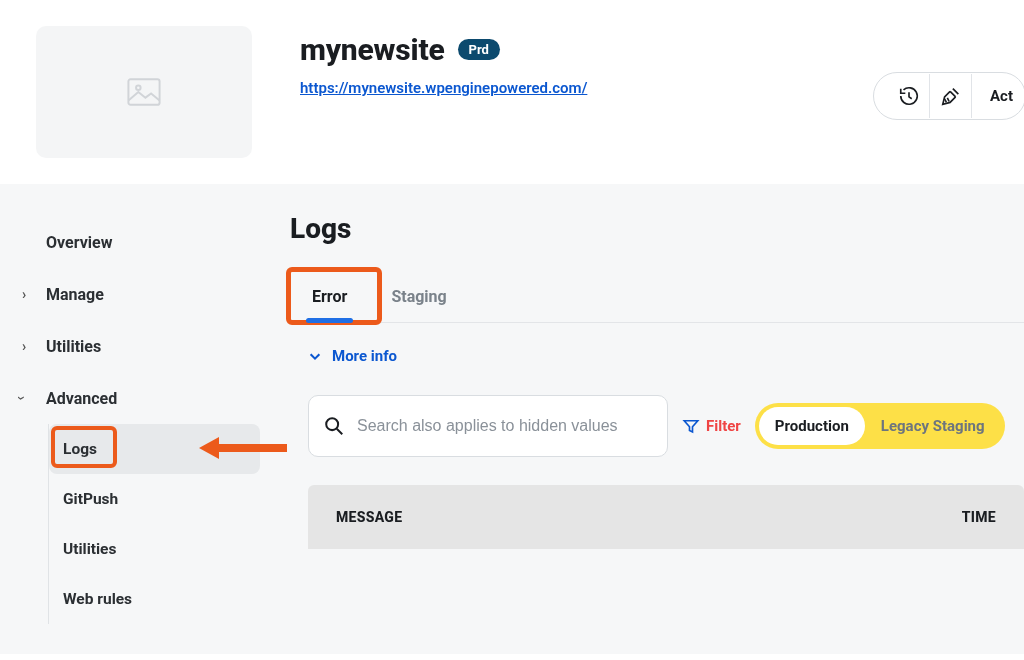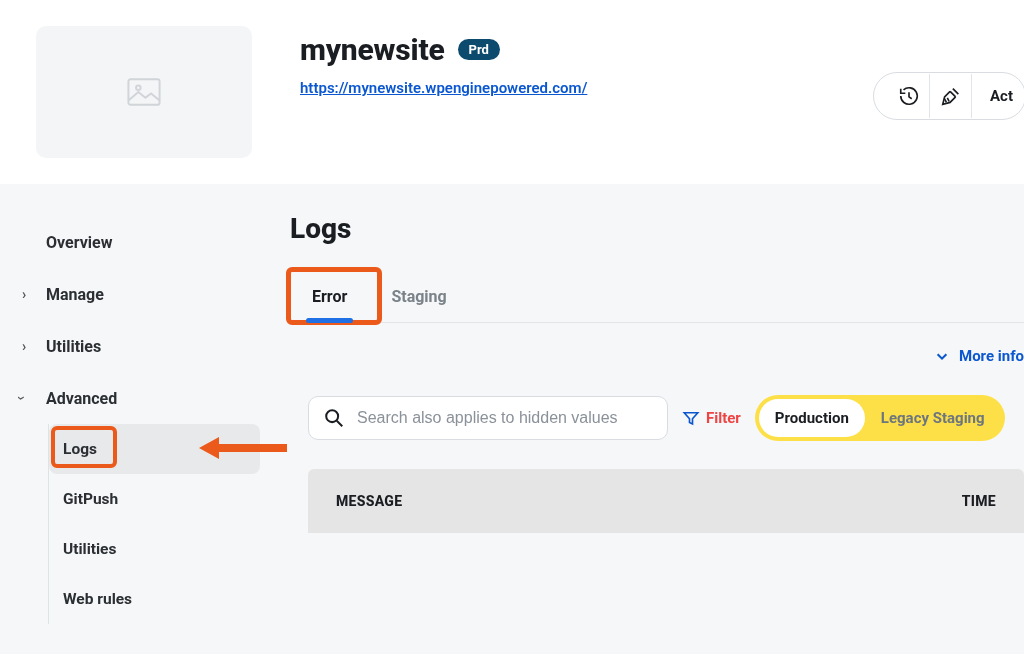--- a/index.html
+++ b/index.html
@@ -34,24 +34,24 @@
 .page-title { font-size: 28px; font-weight: 800; margin-bottom: 28px; }
 
 .tabs-wrap { position: relative; margin-bottom: 24px; }
 .tabs { display: flex; gap: 0; border-bottom: 1px solid #e3e5e8; }
 .tab { padding: 14px 22px 16px; font-size: 16px; font-weight: 700; color: #7a828a; cursor: pointer; position: relative; }
 .tab.active { color: #1a1d21; }
 .tab.active::after { content: ""; position: absolute; left: 16px; right: 16px; bottom: -1px; height: 5px; background: #1f6fe5; border-radius: 3px; }
 .tab-highlight { position: absolute; left: -4px; top: -6px; width: 96px; height: 58px; border: 5px solid #ec5a1b; border-radius: 6px; pointer-events: none; }
 
 .desc { font-size: 15.5px; color: #2b2f33; margin: 18px 0 12px 18px; }
-.more-info { display: flex; align-items: center; gap: 10px; color: #0b57d0; font-weight: 700; font-size: 15px; cursor: pointer; margin-left: 18px; margin-bottom: 30px; justify-content: flex-end; }
+.more-info { display: flex; align-items: center; gap: 10px; color: #0b57d0; font-weight: 700; font-size: 15px; cursor: pointer; margin-left: 18px; margin-bottom: 30px; }
 
 .controls { display: flex; align-items: center; gap: 14px; margin-left: 18px; margin-bottom: 28px; }
-.search-box { flex: 0 0 360px; height: 44px; border: 1px solid #d9dde1; border-radius: 10px; display: flex; align-items: center; padding: 0 14px; background: #fff; }
+.search-box { flex: 0 0 360px; height: 62px; border: 1px solid #d9dde1; border-radius: 10px; display: flex; align-items: center; padding: 0 14px; background: #fff; }
 .search-box input { border: none; outline: none; font-size: 16px; flex: 1; color: #2b2f33; background: transparent; }
 .search-box input::placeholder { color: #8a9199; }
 .filter-btn { display: flex; align-items: center; gap: 6px; color: #ef4444; font-weight: 700; font-size: 15px; cursor: pointer; }
 .seg { display: flex; background: #fde047; border-radius: 26px; padding: 4px; }
 .seg-opt { padding: 10px 16px; font-size: 15px; font-weight: 700; color: #6d757e; border-radius: 22px; cursor: pointer; white-space: nowrap; }
 .seg-opt.active { background: #fff; color: #1a1d21; }
 
 .table-head { background: #e5e5e5; height: 64px; display: flex; align-items: center; padding: 0 28px; border-radius: 6px 6px 0 0; margin-left: 18px; }
 .th { font-size: 14px; font-weight: 800; letter-spacing: .3px; }
 .th.msg { flex: 1; }

